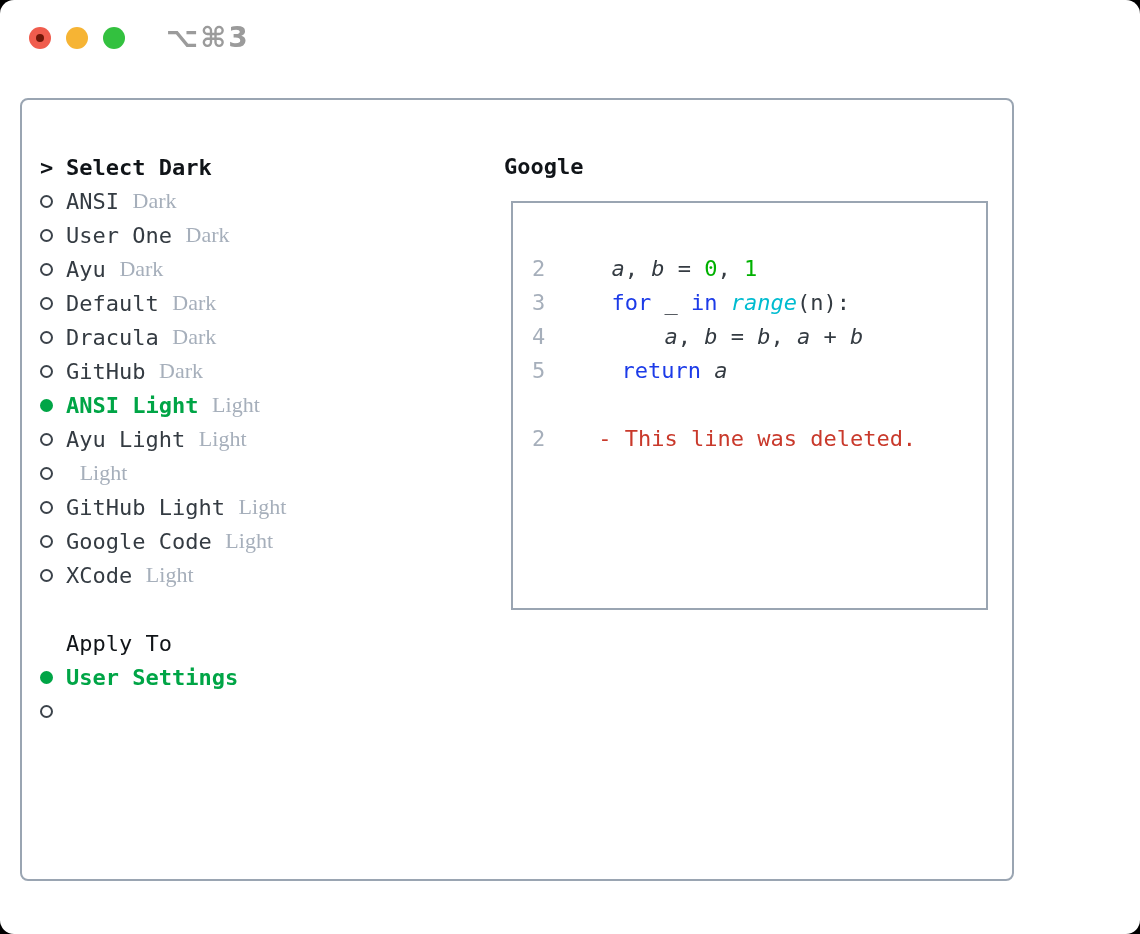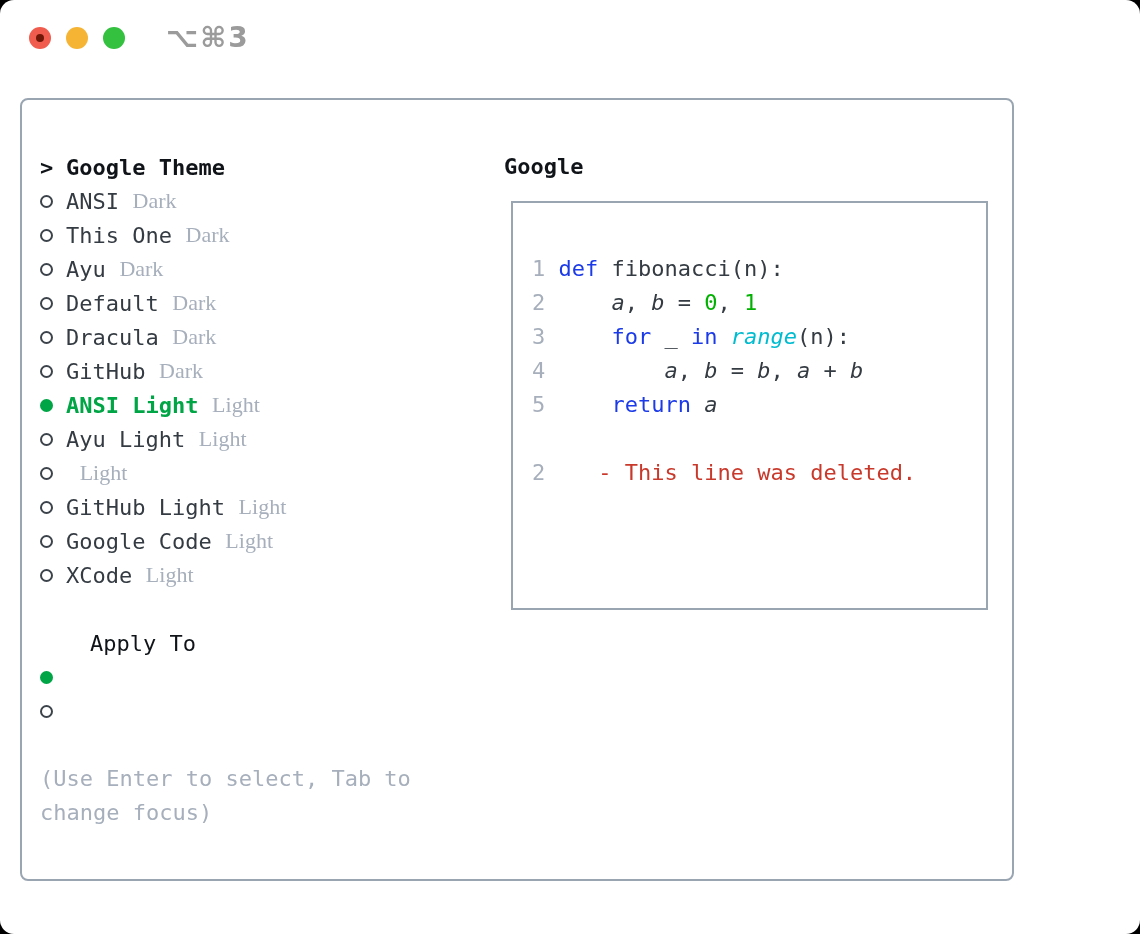--- a/index.html
+++ b/index.html
@@ -50,21 +50,21 @@
   .left-col { position: absolute; left: 18px; top: 50px; }
   .row { display: flex; align-items: center; height: 34px; font-size: 22px; white-space: pre; }
   .marker { width: 26px; display: flex; align-items: center; flex: 0 0 26px; }
   .prompt { font-weight: 700; color: var(--c-header); font-size: 22px; }
   .circle {
     width: 13px; height: 13px; border-radius: 50%;
     border: 2px solid #3c434b; background: transparent;
   }
   .circle.selected { border-color: var(--c-green); background: var(--c-green); }
   .section-title { font-weight: 700; color: var(--c-header); }
-  .plain-title { font-weight: 400; color: var(--c-header); margin-left: 24px; }
+  .plain-title { font-weight: 400; color: var(--c-header); }
   .item-name { color: var(--c-text); }
   .item-name.selected { color: var(--c-green); font-weight: bold; }
   .item-variant { color: var(--c-muted); margin-left: 0.62em; font-family: Liberation Serif, serif; }
   .spacer { height: 34px; }
   .hint {
     width: 400px; font-size: 22px; line-height: 34px;
     color: var(--c-muted);
   }
 
   
@@ -96,61 +96,59 @@
     <span class="shortcut">⌥⌘3</span>
   </div>
 
   <div class="panel">
 
     <div class="left-col">
       <div class="row">
         <span class="marker">
           <span class="prompt">&gt;</span>
         </span>
-        <span class="section-title">Google Theme</span>
+        <span class="section-title">Select Dark</span>
       </div>
 
       <div id="theme-list">
           <div class="row"><span class="marker"><span class="circle"></span></span><span class="item-name">ANSI</span><span class="item-variant">Dark</span></div>
-          <div class="row"><span class="marker"><span class="circle"></span></span><span class="item-name">This One</span><span class="item-variant">Dark</span></div>
+          <div class="row"><span class="marker"><span class="circle"></span></span><span class="item-name">User One</span><span class="item-variant">Dark</span></div>
           <div class="row"><span class="marker"><span class="circle"></span></span><span class="item-name">Ayu</span><span class="item-variant">Dark</span></div>
           <div class="row"><span class="marker"><span class="circle"></span></span><span class="item-name">Default</span><span class="item-variant">Dark</span></div>
           <div class="row"><span class="marker"><span class="circle"></span></span><span class="item-name">Dracula</span><span class="item-variant">Dark</span></div>
           <div class="row"><span class="marker"><span class="circle"></span></span><span class="item-name">GitHub</span><span class="item-variant">Dark</span></div>
           <div class="row"><span class="marker"><span class="circle selected"></span></span><span class="item-name selected">ANSI Light</span><span class="item-variant">Light</span></div>
           <div class="row"><span class="marker"><span class="circle"></span></span><span class="item-name">Ayu Light</span><span class="item-variant">Light</span></div>
           <div class="row"><span class="marker"><span class="circle"></span></span><span class="item-variant">Light</span></div>
           <div class="row"><span class="marker"><span class="circle"></span></span><span class="item-name">GitHub Light</span><span class="item-variant">Light</span></div>
           <div class="row"><span class="marker"><span class="circle"></span></span><span class="item-name">Google Code</span><span class="item-variant">Light</span></div>
           <div class="row"><span class="marker"><span class="circle"></span></span><span class="item-name">XCode</span><span class="item-variant">Light</span></div>
         </div>
 
       <div class="spacer"></div>
 
       <div class="row">
         <span class="marker"></span>
         <span class="plain-title">Apply To</span>
       </div>
 
       <div id="apply-list">
-          <div class="row"><span class="marker"><span class="circle selected"></span></span></div>
+          <div class="row"><span class="marker"><span class="circle selected"></span></span><span class="item-name selected">User Settings</span></div>
           <div class="row"><span class="marker"><span class="circle"></span></span></div>
         </div>
 
       <div class="spacer"></div>
 
-      <div class="hint">(Use Enter to select, Tab to change focus)</div>
     </div>
 
     <div class="preview-title">Google</div>
 
     <div class="preview-box" id="preview-box">
-        <div class="code-line"><span class="lineno">1 </span><span style="color: var(--c-keyword);">def</span><span style="color: var(--c-text);"> fibonacci(n):</span></div>
         <div class="code-line"><span class="lineno">2 </span><span style="color: var(--c-text);">    </span><span style="color: var(--c-text); font-style: italic;">a</span><span style="color: var(--c-text);">, </span><span style="color: var(--c-text); font-style: italic;">b</span><span style="color: var(--c-text);"> = </span><span style="color: var(--c-number);">0</span><span style="color: var(--c-text);">, </span><span style="color: var(--c-number);">1</span></div>
         <div class="code-line"><span class="lineno">3 </span><span style="color: var(--c-text);">    </span><span style="color: var(--c-keyword);">for</span><span style="color: var(--c-text);"> _ </span><span style="color: var(--c-keyword);">in</span><span style="color: var(--c-text);"> </span><span style="color: var(--c-builtin); font-style: italic;">range</span><span style="color: var(--c-text);">(n):</span></div>
         <div class="code-line"><span class="lineno">4 </span><span style="color: var(--c-text);">        </span><span style="color: var(--c-text); font-style: italic;">a</span><span style="color: var(--c-text);">, </span><span style="color: var(--c-text); font-style: italic;">b</span><span style="color: var(--c-text);"> = </span><span style="color: var(--c-text); font-style: italic;">b</span><span style="color: var(--c-text);">, </span><span style="color: var(--c-text); font-style: italic;">a</span><span style="color: var(--c-text);"> + </span><span style="color: var(--c-text); font-style: italic;">b</span></div>
-        <div class="code-line"><span class="lineno">5 </span><span style="color: var(--c-text);">    </span><span style="color: var(--c-keyword);">return</span><span style="color: var(--c-text);"> </span><span style="color: var(--c-text); font-style: italic;">a</span></div>
+        <div class="code-line"><span class="lineno">5 </span><span style="color: var(--c-text);">    </span><span style="color: var(--c-keyword); margin-left: 10px;">return</span><span style="color: var(--c-text);"> </span><span style="color: var(--c-text); font-style: italic;">a</span></div>
         <div class="code-line"><span class="lineno"> </span></div>
         <div class="code-line"><span class="lineno">2 </span><span style="color: var(--c-deleted);">   - This line was deleted.</span></div>
       </div>
 
   </div>
 </div>
 
 </body></html>

